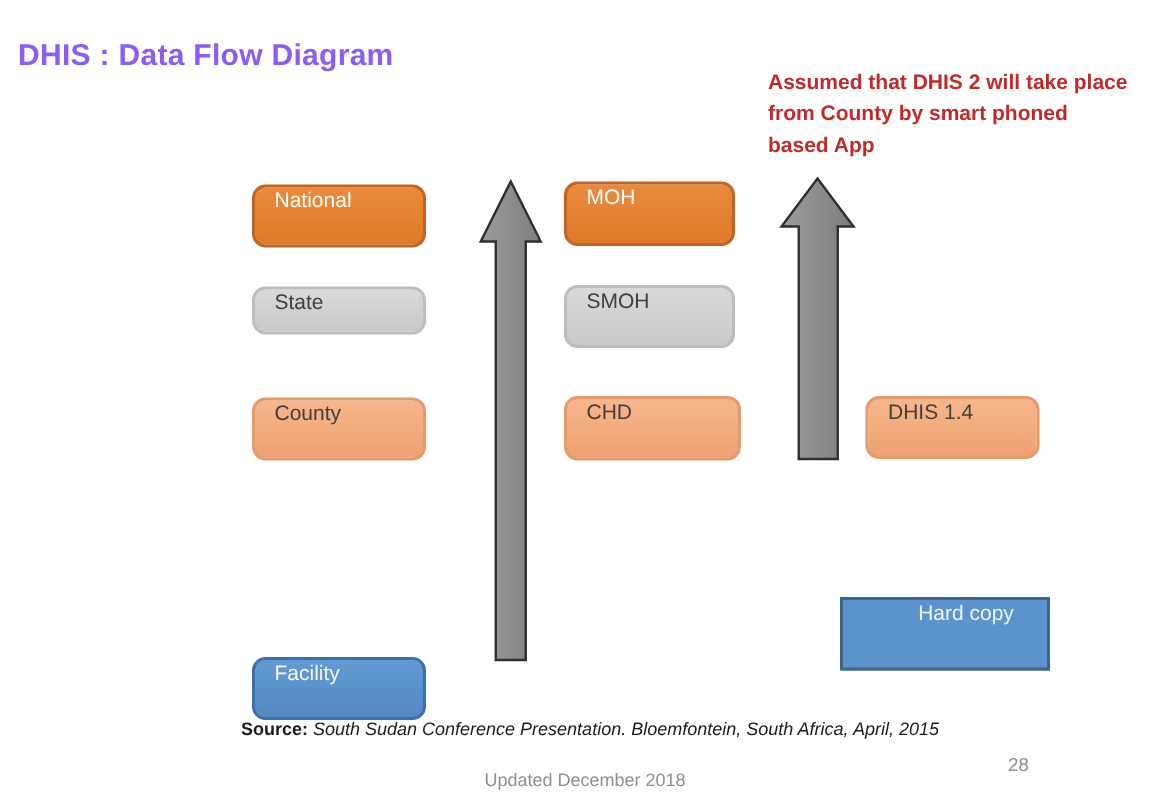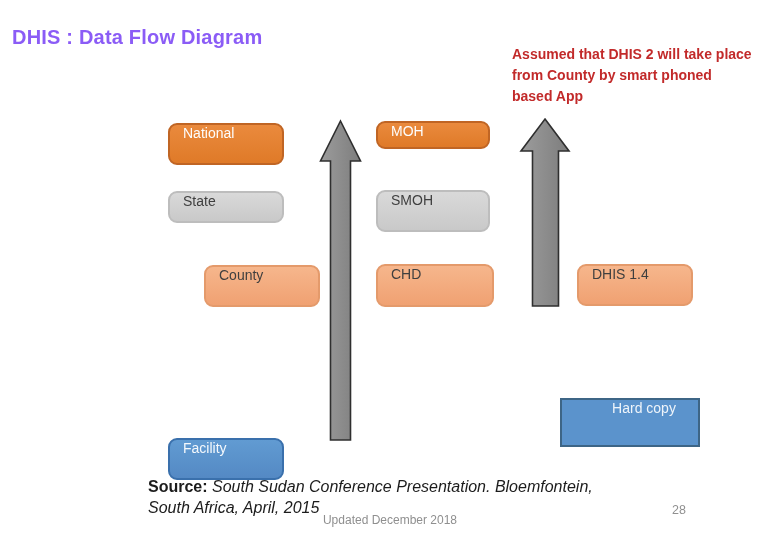--- a/index.html
+++ b/index.html
@@ -35,21 +35,21 @@
     background:linear-gradient(180deg,#619bd2 0%,#5489c4 100%);
     border-color:#3a70ac;color:#f4f8fc;
   }
   .box.blue-square{
     border-radius:0;background:#5b93cc;border-color:#3d6586;color:#eef4fa;
     justify-content:center;padding-left:0;
   }
   .arrow{position:absolute;}
   .source{
     position:absolute;left:148px;top:476px;width:478px;
-    font-size:16px;color:#1c1c1c;line-height:21px;font-style:italic;
+    font-size:12px;color:#1c1c1c;line-height:21px;font-style:italic;text-align:right;
   }
   .source b{font-style:normal;font-weight:bold;}
   .updated{
     position:absolute;left:0;right:0;top:513px;text-align:center;
     font-size:12px;color:#8f8f8f;
   }
   .pagenum{
     position:absolute;left:672px;top:503px;font-size:12.5px;color:#909090;
   }
 </style>
@@ -61,28 +61,28 @@
   <div class="title">DHIS : Data Flow Diagram</div>
 
   <div class="annotation">Assumed that DHIS 2 will take place from County by smart phoned based App</div>
 
   <div class="box orange" style="left:168px;top:123px;width:116px;height:42px;">
     <span>National</span>
   </div>
   <div class="box gray" style="left:168px;top:191px;width:116px;height:32px;">
     <span>State</span>
   </div>
-  <div class="box salmon" style="left:168px;top:265px;width:116px;height:42px;margin-left:36px;">
+  <div class="box salmon" style="left:168px;top:265px;width:116px;height:42px;">
     <span>County</span>
   </div>
   <div class="box blue" style="left:168px;top:398px;width:116px;height:42px;margin-top:40px;">
     <span>Facility</span>
   </div>
 
-  <div class="box orange" style="left:376px;top:121px;width:114px;height:28px;">
+  <div class="box orange" style="left:376px;top:121px;width:114px;height:43px;">
     <span>MOH</span>
   </div>
   <div class="box gray" style="left:376px;top:190px;width:114px;height:42px;">
     <span>SMOH</span>
   </div>
   <div class="box salmon" style="left:376px;top:264px;width:118px;height:43px;">
     <span>CHD</span>
   </div>
 
   <div class="box salmon" style="left:577px;top:264px;width:116px;height:42px;">

